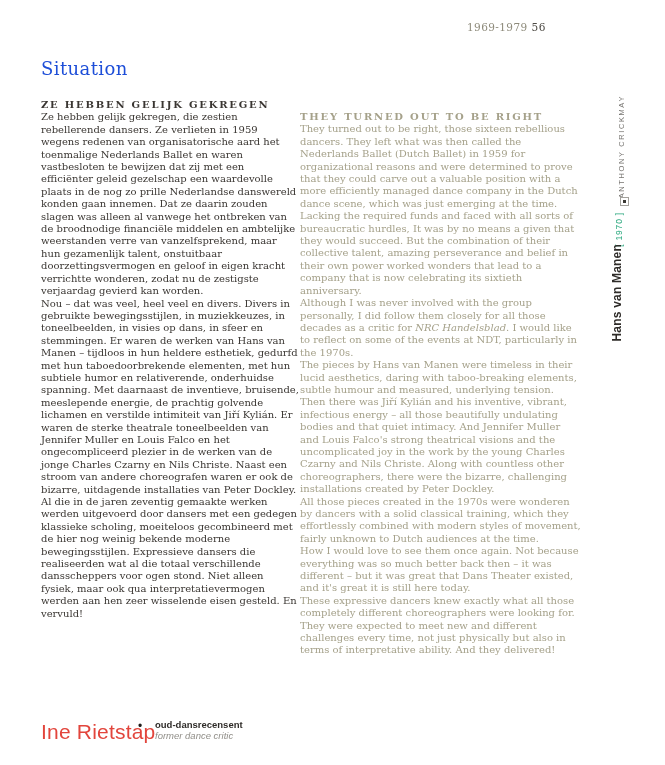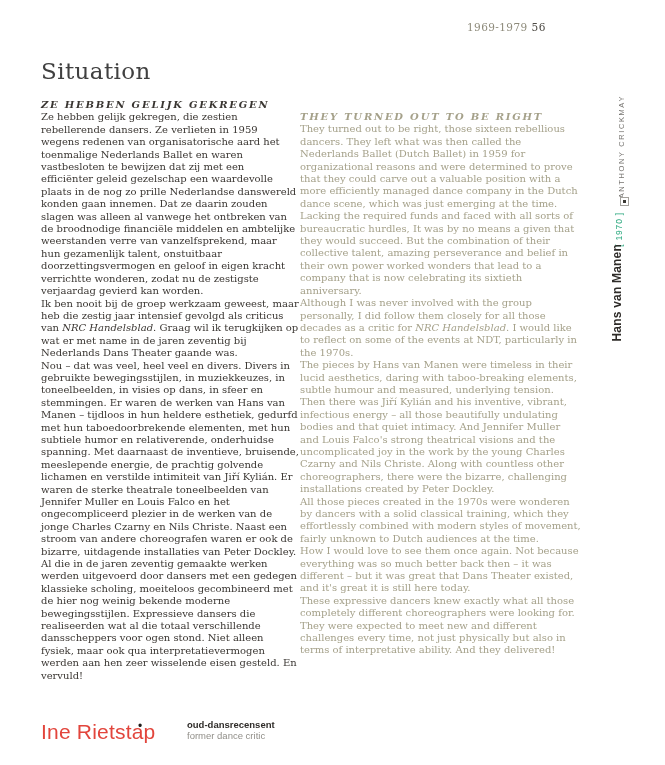--- a/index.html
+++ b/index.html
@@ -10,30 +10,29 @@
   
   .header-meta{
     position:absolute;left:467px;top:21px;display:flex;gap:4px;
     font-size:10.5px;letter-spacing:0.4px;
   }
   .header-date{color:var(--meta-gray,#8d8a7a);}
   .header-page{color:#4d4a44;}
   
   .page-title{
     position:absolute;left:41px;top:58px;
-    font-size:23px;font-weight:400;color:#404040;letter-spacing:0.4px;
+    font-size:18px;font-weight:400;color:#1d4ed8;letter-spacing:0.4px;
   }
   
   .column{position:absolute;top:99px;}
   .column-left{left:41px;width:258px;color:var(--dutch-text,#3a3632);}
   .column-right{left:300px;width:282px;color:var(--english-text,#a5a18a);margin-top:12px;}
   .col-heading{
     font-size:8px;font-weight:700;letter-spacing:1.8px;
     margin:0 0 6px 0;
-    font-style:italic;
   }
   .column p{
     margin:0;font-size:10px;line-height:12.4px;
     text-align:left;
   }
   
   .v-text{
     position:absolute;writing-mode:vertical-rl;transform:rotate(180deg);
     white-space:nowrap;font-family:"Liberation Sans",sans-serif;
   }
@@ -59,43 +58,42 @@
     position:absolute;left:41px;top:720px;
     font-family:"Liberation Sans",sans-serif;font-size:21px;
     color:var(--accent-red,#e2453c);letter-spacing:0.2px;
   }
   .footer-bullet{
     position:absolute;left:138px;top:719px;
     font-size:12px;color:#1e1d1b;font-family:"Liberation Sans",sans-serif;
   }
   .footer-roles{
     position:absolute;left:155px;top:719px;
-    font-family:"Liberation Sans",sans-serif;font-size:9.5px;line-height:11px;margin-left:32px;
+    font-family:"Liberation Sans",sans-serif;font-size:9.5px;line-height:11px;
   }
   .role-nl{font-weight:700;color:#2f2c29;}
-  .role-en{font-weight:400;color:#918f89;}
+  .role-en{font-weight:400;color:#918f89;font-style:italic;}
   i{font-style:italic;}
 </style>
 </head>
 <body>
 
 <div class="page">
 
   <div class="header-meta">
     <span class="header-date">1969-1979</span>
     <span class="header-page">56</span>
   </div>
 
   <div class="page-title">Situation</div>
 
   <div class="column column-left">
     <p class="col-heading">ZE HEBBEN GELIJK GEKREGEN</p>
     <div>
         <p>Ze hebben gelijk gekregen, die zestien rebellerende dansers. Ze verlieten in 1959 wegens redenen van organisatorische aard het toenmalige Nederlands Ballet en waren vastbesloten te bewijzen dat zij met een efficiënter geleid gezelschap een waardevolle plaats in de nog zo prille Nederlandse danswereld konden gaan innemen. Dat ze daarin zouden slagen was alleen al vanwege het ontbreken van de broodnodige financiële middelen en ambtelijke weerstanden verre van vanzelfsprekend, maar hun gezamenlijk talent, onstuitbaar doorzettingsvermogen en geloof in eigen kracht verrichtte wonderen, zodat nu de zestigste verjaardag gevierd kan worden.</p>
-        <p>Ik ben nooit bij de groep werkzaam geweest, maar heb die zestig jaar intensief gevolgd als criticus van <i>NRC Handelsblad</i>. Graag wil ik terugkijken op wat er met name in de jaren zeventig bij Nederlands Dans Theater gaande was.</p>
         <p>Nou – dat was veel, heel veel en divers. Divers in gebruikte bewegingsstijlen, in muziekkeuzes, in toneelbeelden, in visies op dans, in sfeer en stemmingen. Er waren de werken van Hans van Manen – tijdloos in hun heldere esthetiek, gedurfd met hun taboedoorbrekende elementen, met hun subtiele humor en relativerende, onderhuidse spanning. Met daarnaast de inventieve, bruisende, meeslepende energie, de prachtig golvende lichamen en verstilde intimiteit van Jiří Kylián. Er waren de sterke theatrale toneelbeelden van Jennifer Muller en Louis Falco en het ongecompliceerd plezier in de werken van de jonge Charles Czarny en Nils Christe. Naast een stroom van andere choreografen waren er ook de bizarre, uitdagende installaties van Peter Dockley.</p>
         <p>Al die in de jaren zeventig gemaakte werken werden uitgevoerd door dansers met een gedegen klassieke scholing, moeiteloos gecombineerd met de hier nog weinig bekende moderne bewegingsstijlen. Expressieve dansers die realiseerden wat al die totaal verschillende dansscheppers voor ogen stond. Niet alleen fysiek, maar ook qua interpretatievermogen werden aan hen zeer wisselende eisen gesteld. En vervuld!</p>
       </div>
   </div>
 
   <div class="column column-right">
     <p class="col-heading">THEY TURNED OUT TO BE RIGHT</p>
     <div>
         <p>They turned out to be right, those sixteen rebellious dancers. They left what was then called the Nederlands Ballet (Dutch Ballet) in 1959 for organizational reasons and were determined to prove that they could carve out a valuable position with a more efficiently managed dance company in the Dutch dance scene, which was just emerging at the time.</p>
         <p>Lacking the required funds and faced with all sorts of bureaucratic hurdles, It was by no means a given that they would succeed. But the combination of their collective talent, amazing perseverance and belief in their own power worked wonders that lead to a company that is now celebrating its sixtieth anniversary.</p>

